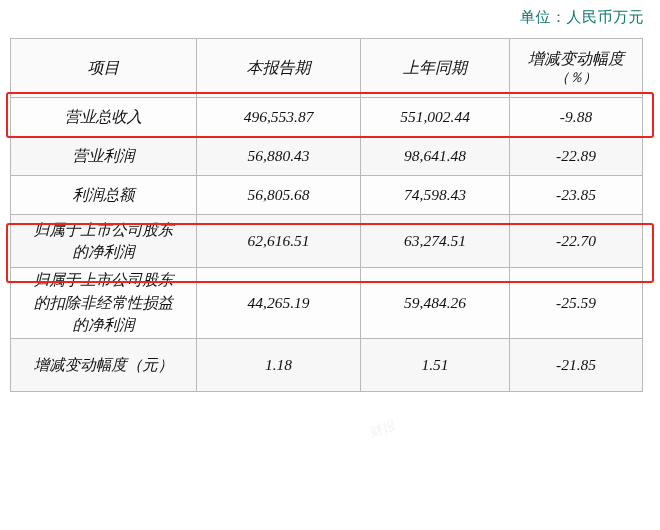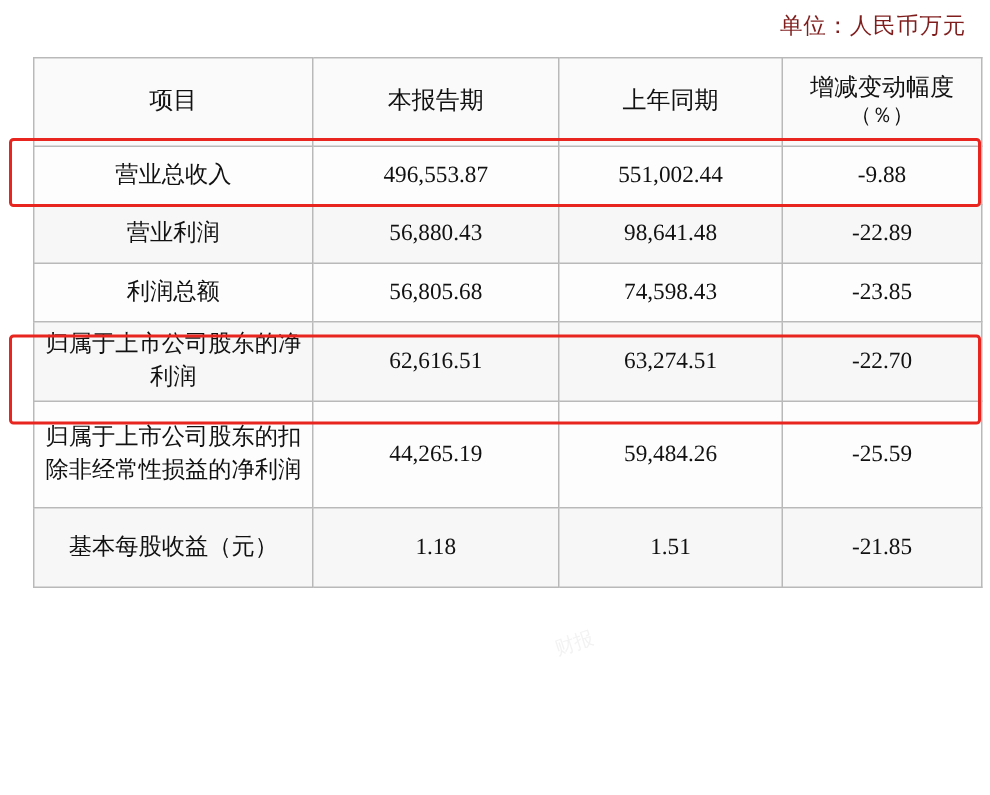--- a/index.html
+++ b/index.html
@@ -20,28 +20,29 @@
     width: 660px;
     height: 530px;
     box-sizing: border-box;
   }
   .unit-line {
     position: absolute;
     top: 8px;
     right: 16px;
     font-size: 15px;
     letter-spacing: 0.5px;
-    color: #7f1d1d;
+    color: #0f766e;
     white-space: nowrap;
   }
   .table-wrap {
     position: absolute;
     top: 38px;
-    left: 22px;
+    left: 10px;
     width: 632px;
+    font-style: italic;
   }
   table.fin {
     border-collapse: collapse;
     width: 632px;
     table-layout: fixed;
     background: #fff;
   }
   table.fin td, table.fin th {
     border: 1px solid #b9b9b9;
     text-align: center;
@@ -59,21 +60,21 @@
     font-size: 16px;
     background: #fafafa;
     line-height: 1.35;
   }
   thead td .hdr-sub {
     display: block;
     font-size: 14px;
   }
   tbody td {
     font-size: 15.5px;
-    padding: 0 0;
+    padding: 0 16px;
     line-height: 1.45;
   }
   tbody td.label {
     font-size: 15.5px;
   }
   tr.r-normal td { height: 38px; }
   tr.r-tall td { height: 52px; }
   tr.r-xtall td { height: 70px; }
 
   tbody tr:nth-child(odd) td { background: #fdfdfd; }
@@ -177,21 +178,21 @@
           <td>63,274.51</td>
           <td>-22.70</td>
         </tr>
         <tr class="r-xtall">
           <td class="label">归属于上市公司股东的扣除非经常性损益的净利润</td>
           <td>44,265.19</td>
           <td>59,484.26</td>
           <td>-25.59</td>
         </tr>
         <tr class="r-tall">
-          <td class="label">基本每股收益（元）</td>
+          <td class="label">增减变动幅度（元）</td>
           <td>1.18</td>
           <td>1.51</td>
           <td>-21.85</td>
         </tr>
       </tbody>
     </table>
   </div>
 
   <div class="hl" id="hl-revenue"></div>
   <div class="hl" id="hl-netprofit"></div>

